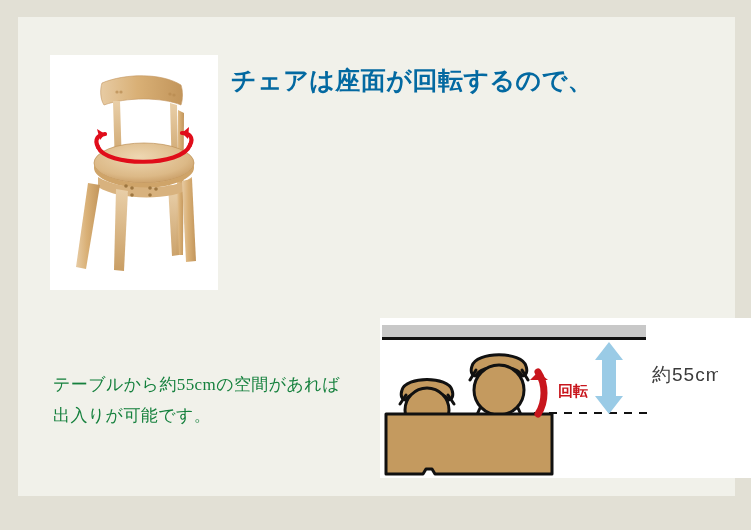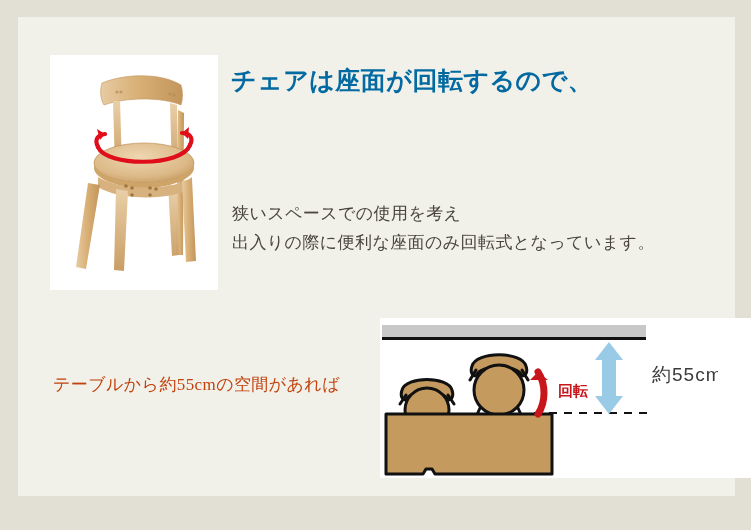--- a/index.html
+++ b/index.html
@@ -41,21 +41,21 @@
     color:#4a453c;
     font-size:17px;
     line-height:29px;
     letter-spacing:0.4px;
     white-space:nowrap;
   }
 
   
   .lower-copy{
     position:absolute;left:53px;top:369px;width:330px;
-    color:#c2410c;
+    color:#15803d;
     font-size:17px;
     line-height:31px;
     letter-spacing:0.4px;
     white-space:nowrap;
   }
 
   
   .diagram{
     position:absolute;left:380px;top:318px;width:380px;height:160px;
     background:#ffffff;
@@ -124,27 +124,24 @@
       <path d="M140 90 C144 82 139 78 132 78" fill="none" stroke="#e00d1a" stroke-width="4.2" stroke-linecap="round"></path>
       <path d="M55 79 L47 74 L50 85 Z" fill="#e00d1a"></path>
       <path d="M132 78 L139 72 L138 84 Z" fill="#e00d1a"></path>
     </svg>
   </div>
 
   <div class="headline">
     <span class="l1">チェアは座面が回転するので、</span>
   </div>
 
-  <div class="body-copy">
-    <span>狭いスペースでの使用を考え</span><br>
-    <span>出入りの際に便利な座面のみ回転式となっています。</span>
-  </div>
 
   <div class="lower-copy">
     <span>テーブルから約55cmの空間があれば</span><br>
+    <span>出入りが可能です。</span>
   </div>
 
   <div class="diagram">
     <svg width="338" height="160" viewBox="0 0 338 160">
       <rect x="0" y="0" width="338" height="160" fill="#ffffff"></rect>
 
       <rect x="2" y="7" width="264" height="12" fill="#c8c8c8"></rect>
       <rect x="2" y="19" width="264" height="3" fill="#111111"></rect>
 
       <line x1="154" y1="95" x2="268" y2="95" stroke="#111111" stroke-width="2.2" stroke-dasharray="8 7"></line>

